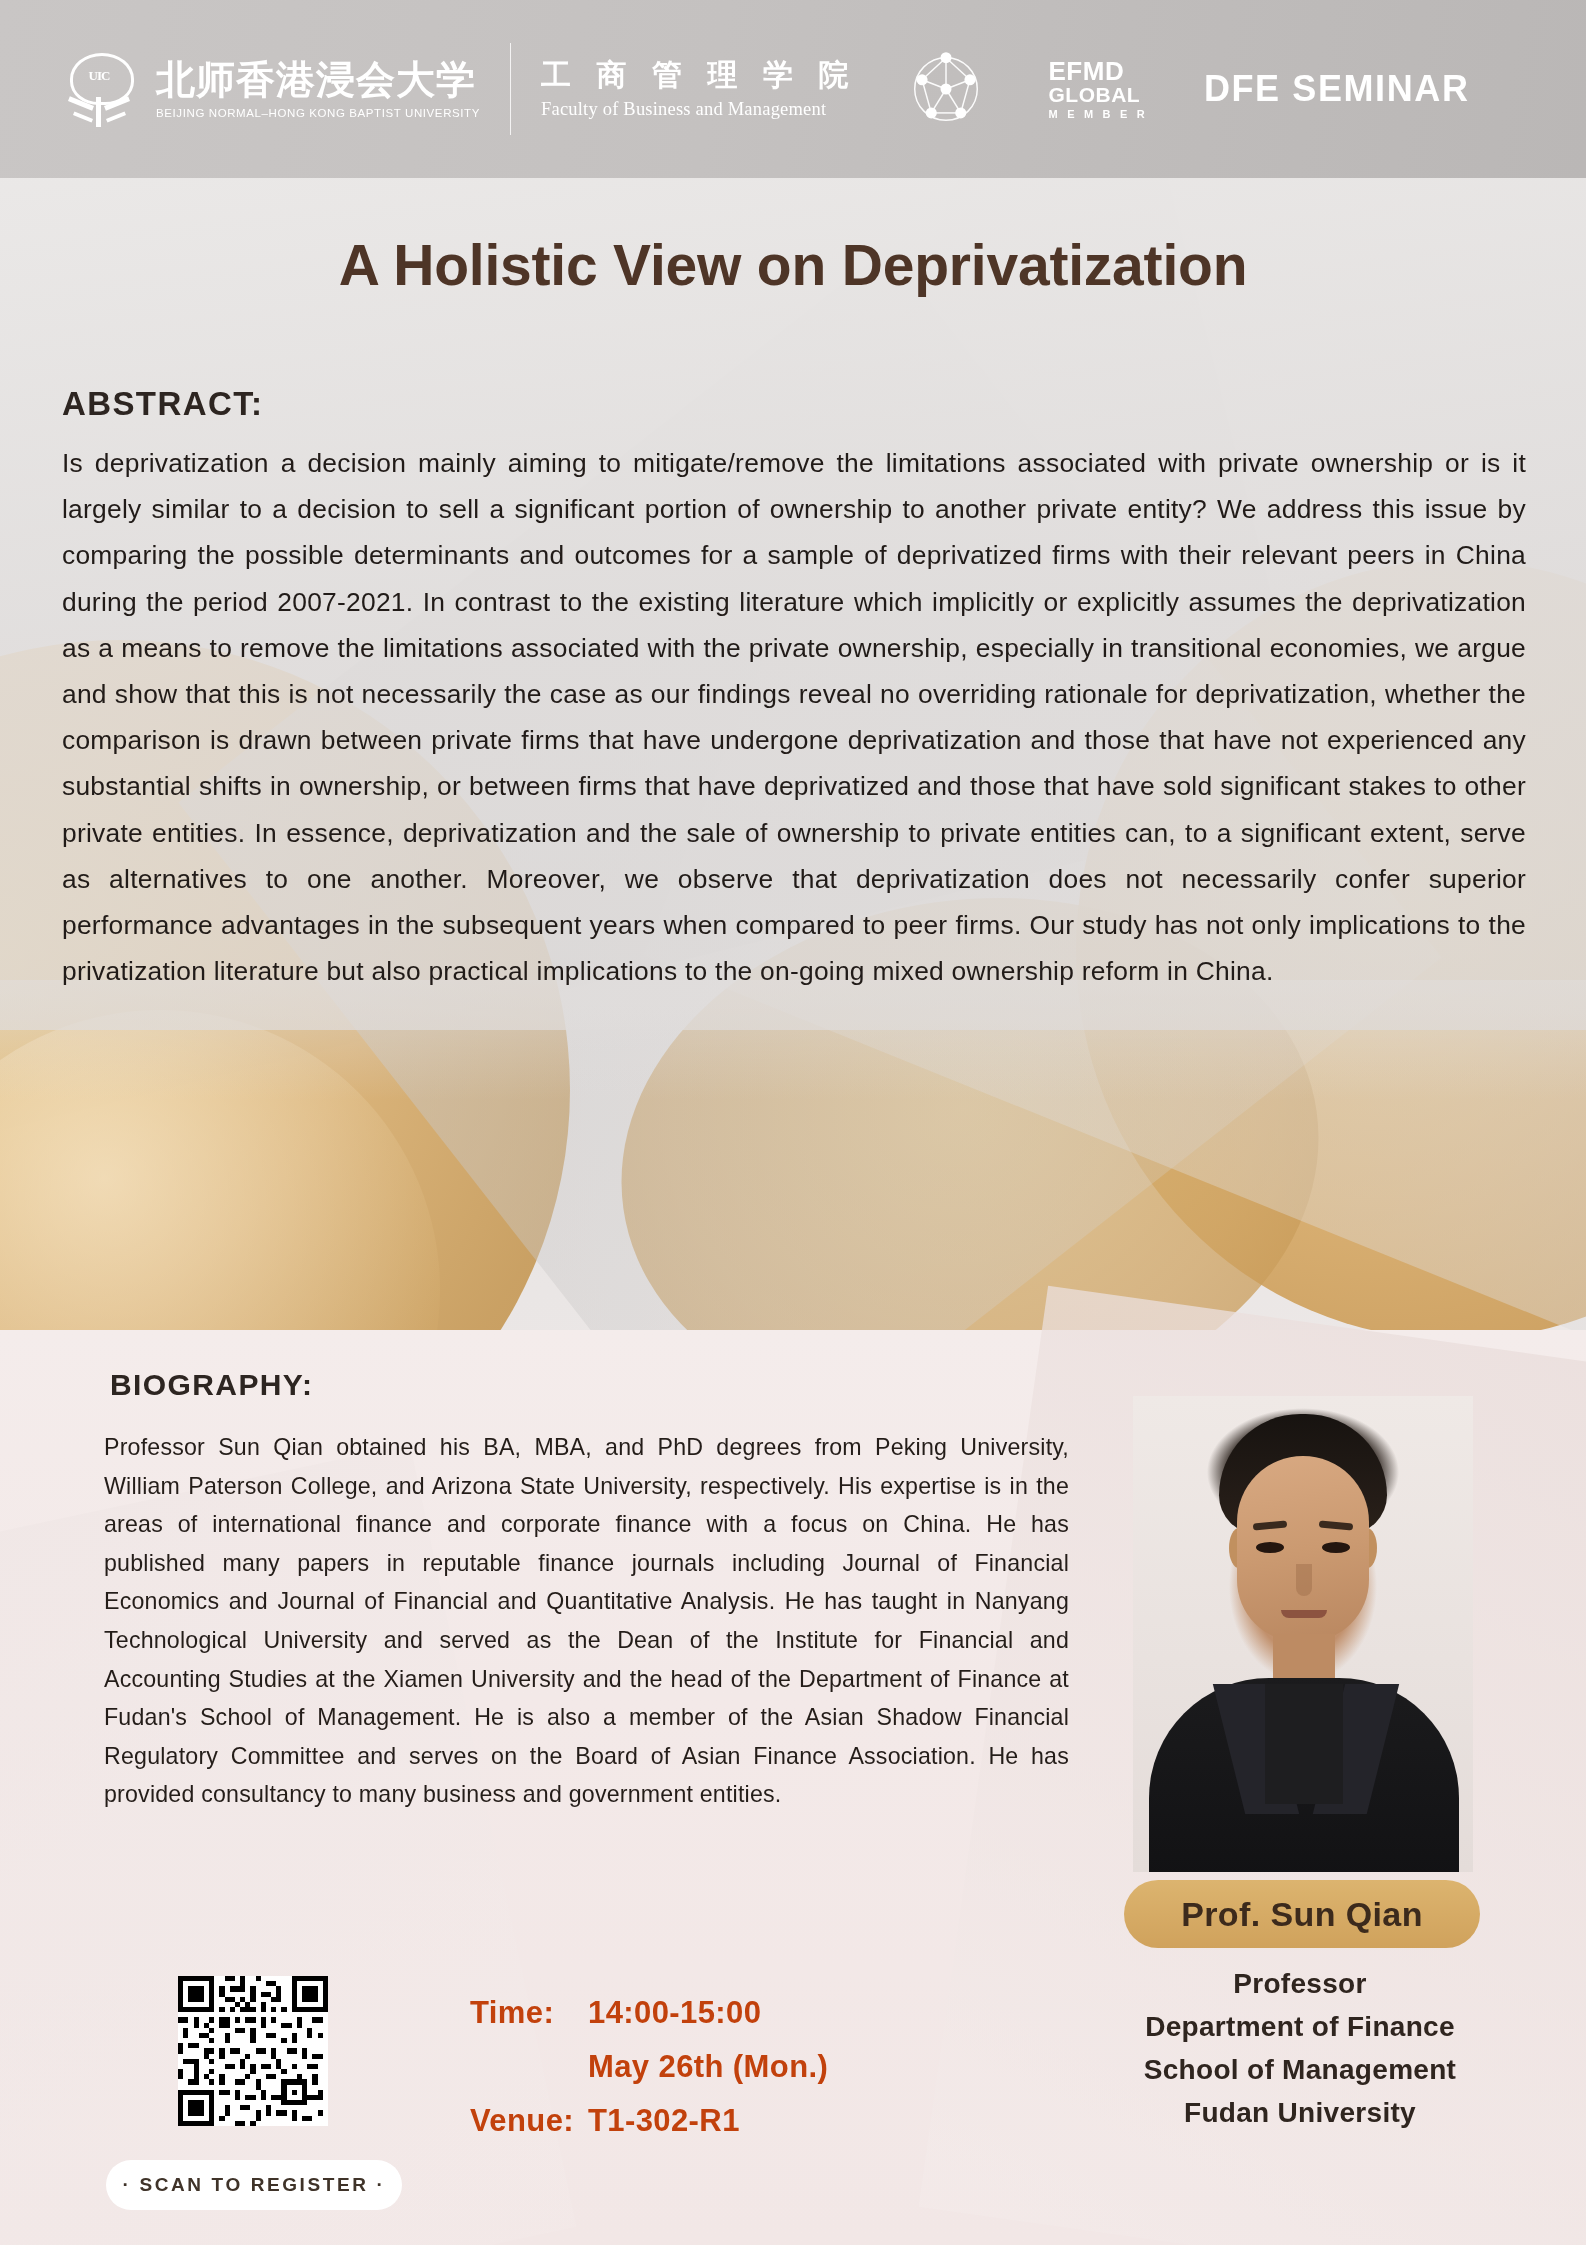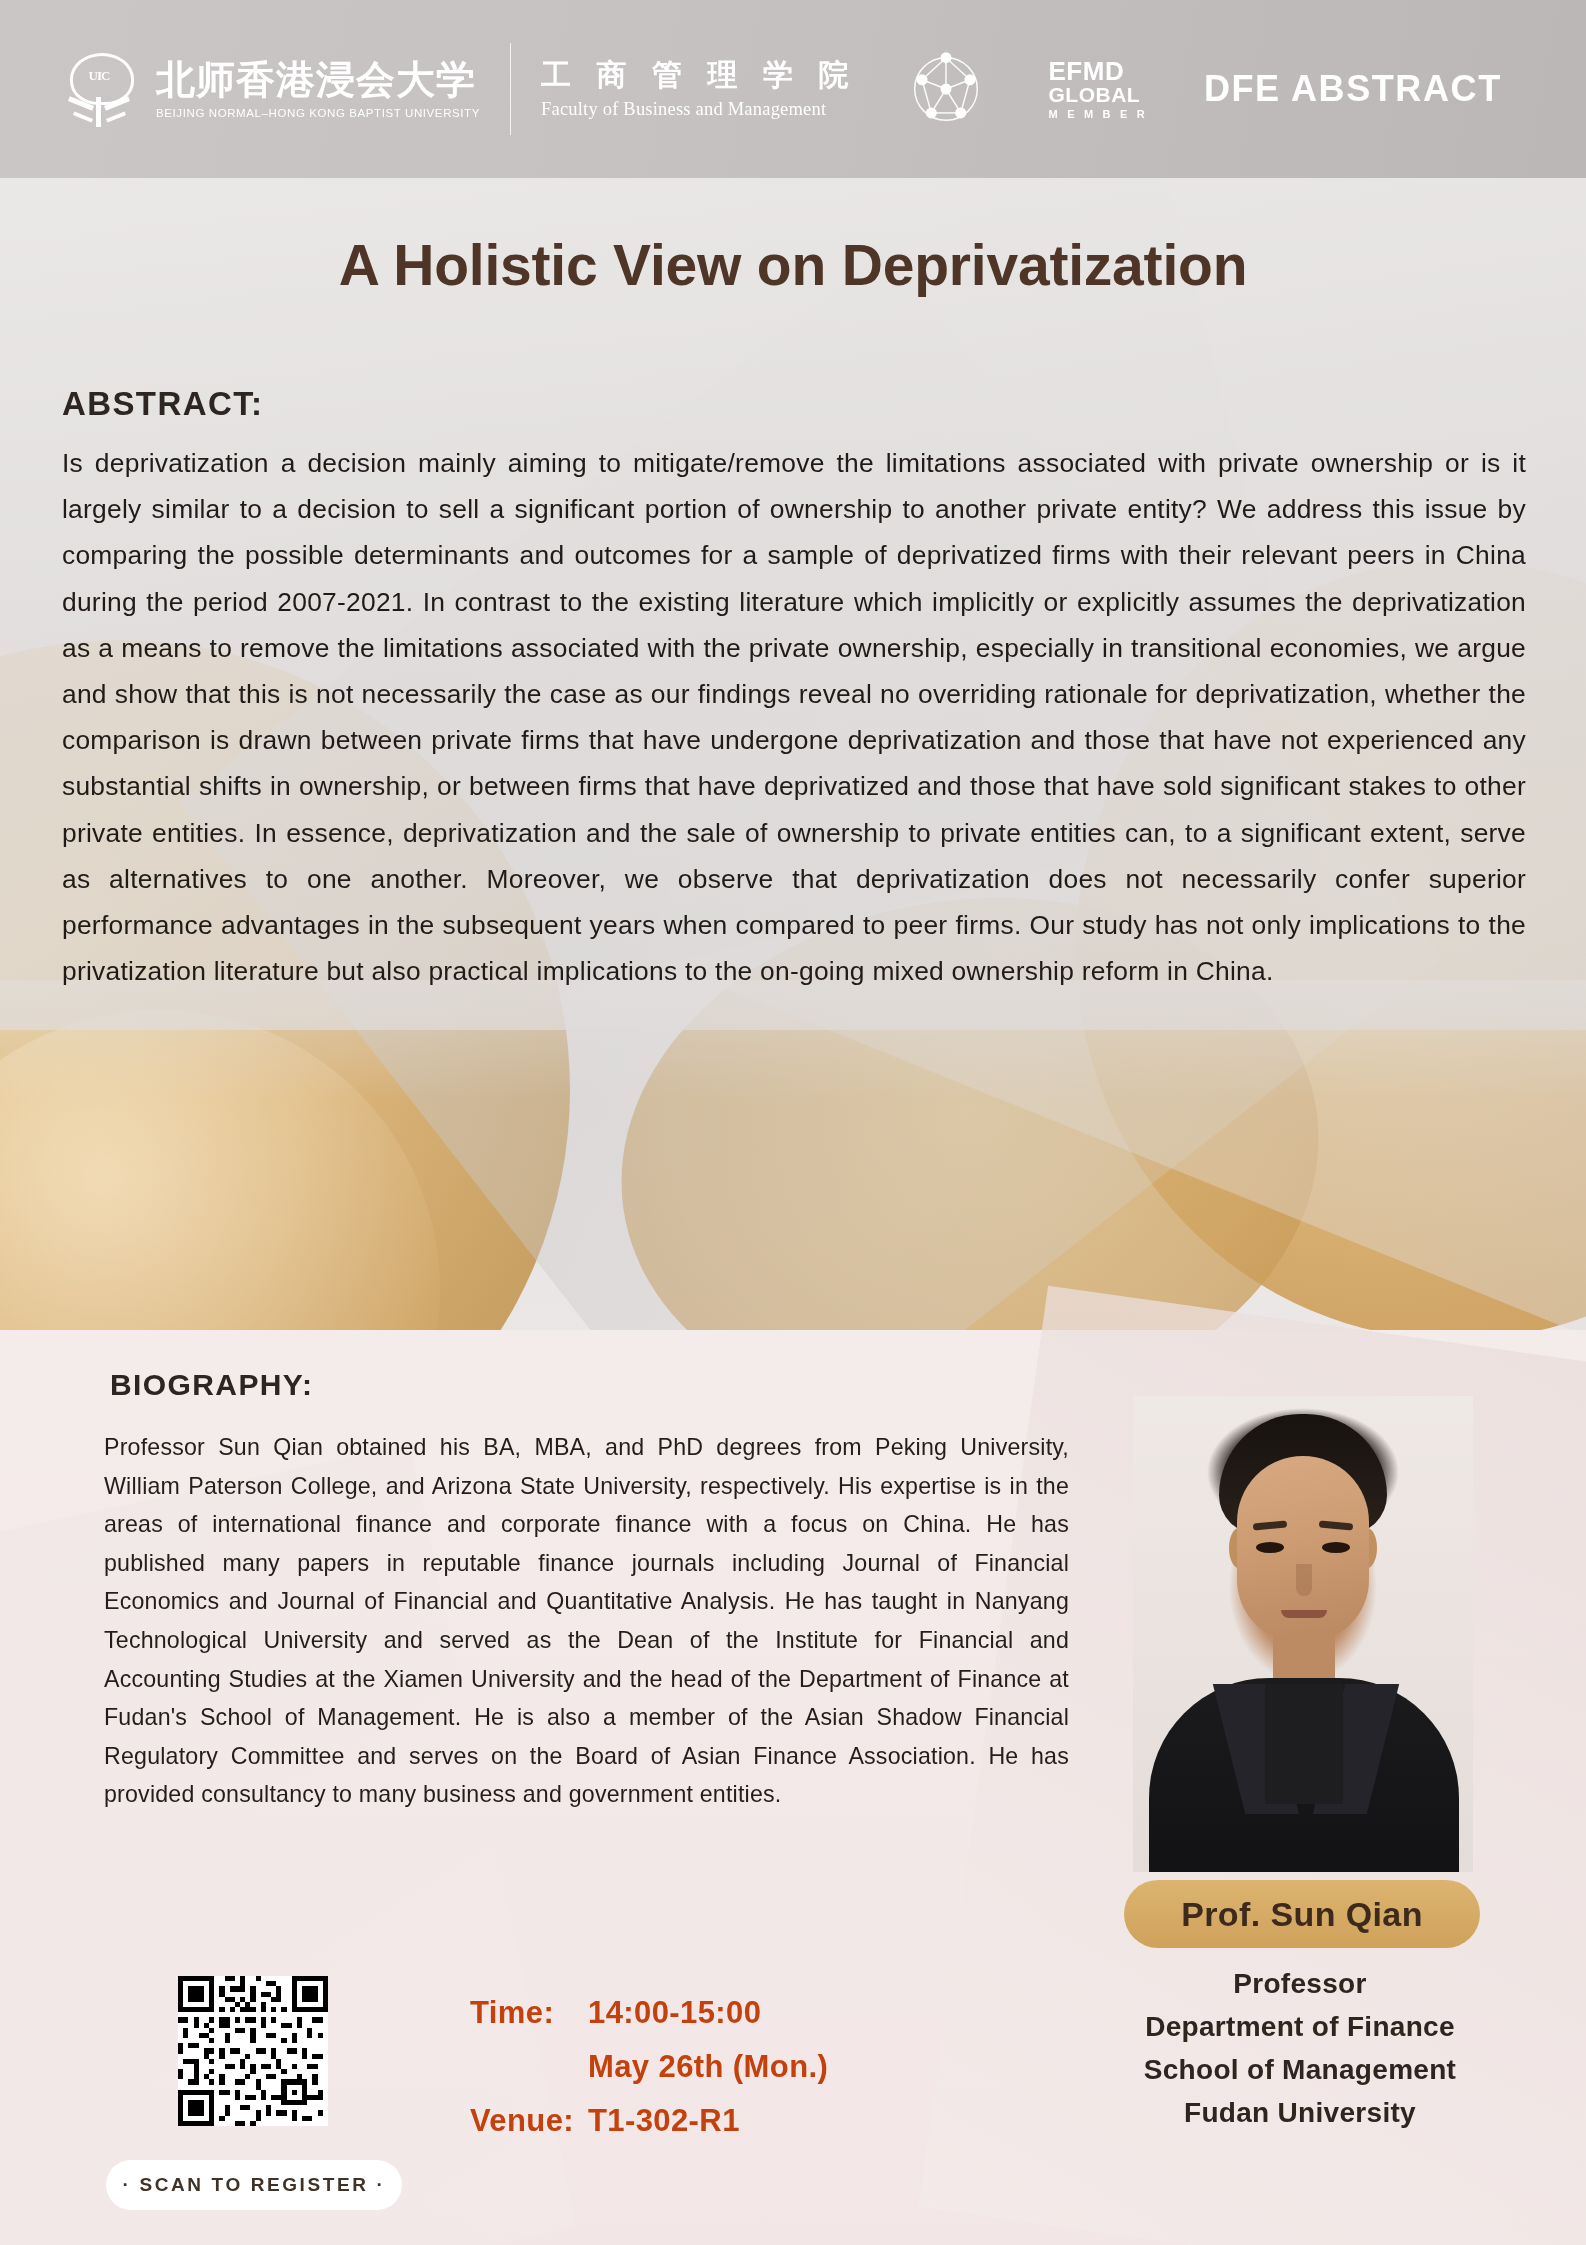--- a/index.html
+++ b/index.html
@@ -514,21 +514,21 @@
           <circle cx="50" cy="50" r="6"></circle>
         </g>
       </svg>
       <div class="efmd-text">
         <div class="l1">EFMD</div>
         <div class="l2">GLOBAL</div>
         <div class="l3">M E M B E R</div>
       </div>
     </div>
 
-    <div class="seminar-tag">DFE ABSTRACT</div>
+    <div class="seminar-tag">DFE SEMINAR</div>
   </div>
 
   <div class="title">A Holistic View on Deprivatization</div>
 
   <div class="abstract-head">ABSTRACT:</div>
   <div class="abstract-body">Is deprivatization a decision mainly aiming to mitigate/remove the limitations associated with private ownership or is it largely similar to a decision to sell a significant portion of ownership to another private entity? We address this issue by comparing the possible determinants and outcomes for a sample of deprivatized firms with their relevant peers in China during the period 2007-2021. In contrast to the existing literature which implicitly or explicitly assumes the deprivatization as a means to remove the limitations associated with the private ownership, especially in transitional economies, we argue and show that this is not necessarily the case as our findings reveal no overriding rationale for deprivatization, whether the comparison is drawn between private firms that have undergone deprivatization and those that have not experienced any substantial shifts in ownership, or between firms that have deprivatized and those that have sold significant stakes to other private entities. In essence, deprivatization and the sale of ownership to private entities can, to a significant extent, serve as alternatives to one another. Moreover, we observe that deprivatization does not necessarily confer superior performance advantages in the subsequent years when compared to peer firms. Our study has not only implications to the privatization literature but also practical implications to the on-going mixed ownership reform in China.</div>
 
   <div class="bio-head">BIOGRAPHY:</div>
   <div class="bio-body">Professor Sun Qian obtained his BA, MBA, and PhD degrees from Peking University, William Paterson College, and Arizona State University, respectively. His expertise is in the areas of international finance and corporate finance with a focus on China. He has published many papers in reputable finance journals including Journal of Financial Economics and Journal of Financial and Quantitative Analysis. He has taught in Nanyang Technological University and served as the Dean of the Institute for Financial and Accounting Studies at the Xiamen University and the head of the Department of Finance at Fudan's School of Management. He is also a member of the Asian Shadow Financial Regulatory Committee and serves on the Board of Asian Finance Association. He has provided consultancy to many business and government entities.</div>
 

